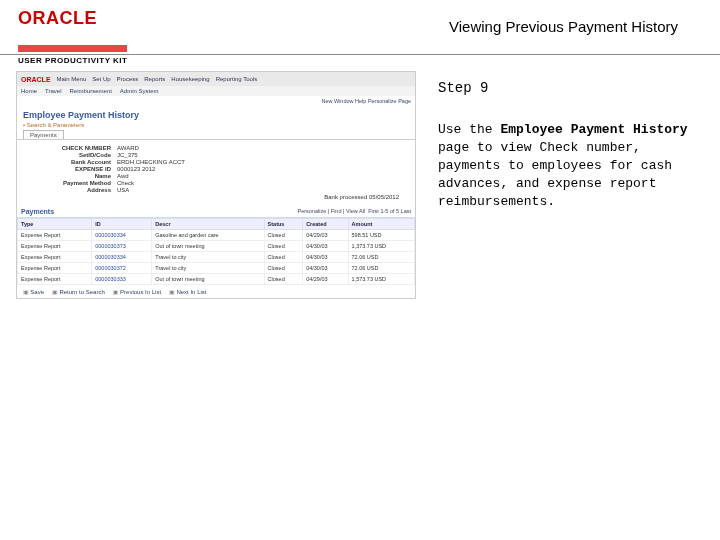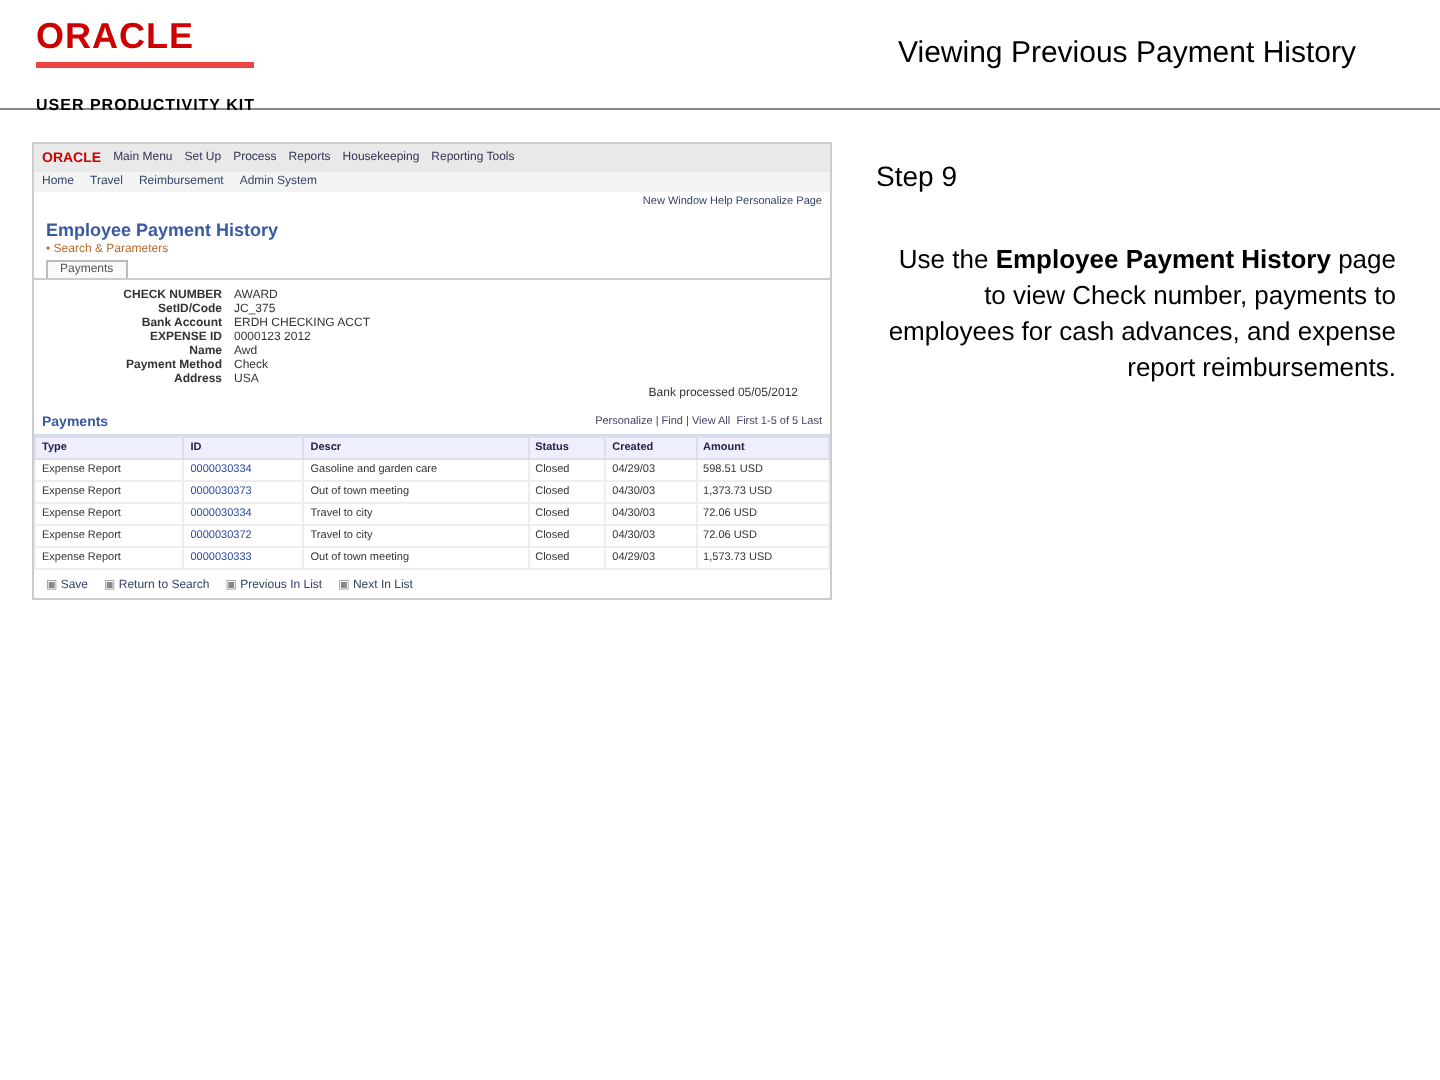--- a/index.html
+++ b/index.html
@@ -1,27 +1,27 @@
 <!DOCTYPE html>
 <html><head>
 <meta charset="utf-8">
 <style>
   html,body{margin:0;padding:0;width:720px;height:540px;background:#fff;font-family:Arial,Helvetica,sans-serif;color:#000;}
   
   .header{position:relative;height:54px;border-bottom:1px solid #888;}
   .logo-wrap{position:absolute;left:18px;top:8px;}
   .oracle-logo{font-family:Arial,Helvetica,sans-serif;font-weight:bold;font-size:18px;color:#c00;letter-spacing:0.5px;}
-  .upk{font-size:8px;font-weight:bold;letter-spacing:0.5px;color:#000;margin-top:2px;border-top:3px solid #ef4444;padding-top:14px;}
+  .upk{font-size:8px;font-weight:bold;letter-spacing:0.5px;color:#000;margin-top:16px;border-top:7px solid #ef4444;padding-top:4px;}
   .doc-title{position:absolute;right:42px;top:18px;font-size:15px;}
   
   .body{display:flex;padding:16px 18px 0 16px;}
   .left{width:398px;}
-  .right{flex:1;padding-left:24px;font-size:13px;line-height:1.4;}
+  .right{flex:1;padding-left:24px;font-size:13px;line-height:1.4;font-family:Liberation Mono, monospace;}
   .step-label{font-size:14px;margin-top:8px;margin-bottom:22px;}
-  .instr{max-width:260px;text-align:right;}
+  .instr{max-width:260px;}
   .instr b{font-weight:bold;}
   
   .app{width:398px;border:1px solid #ccc;font-size:6px;color:#333;background:#fff;}
   .app .topbar{display:flex;align-items:center;background:#e9e9e9;height:14px;padding:0 4px;}
   .app .topbar .mini-logo{font-weight:bold;color:#c00;font-size:7px;margin-right:6px;}
   .app .topbar .menu{display:flex;gap:6px;color:#335;}
   .app .topbar2{display:flex;gap:8px;background:#f3f3f3;height:10px;align-items:center;padding:0 4px;color:#346;}
   .app .subbar{display:flex;justify-content:flex-end;padding:2px 4px;color:#346;font-size:5.5px;}
   .app .page-title{color:#3a5aa0;font-size:9px;font-weight:bold;padding:4px 6px 2px 6px;}
   .app .sub-link{color:#b56a2a;font-size:6px;padding:0 6px 2px 6px;}

